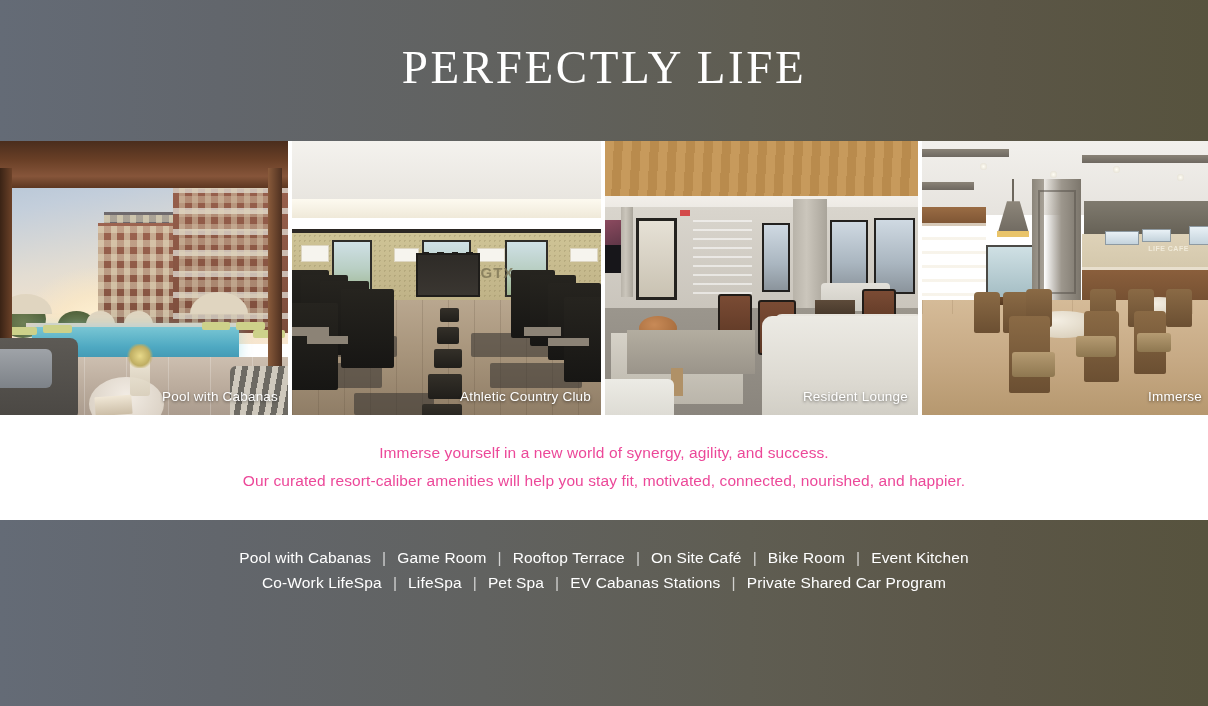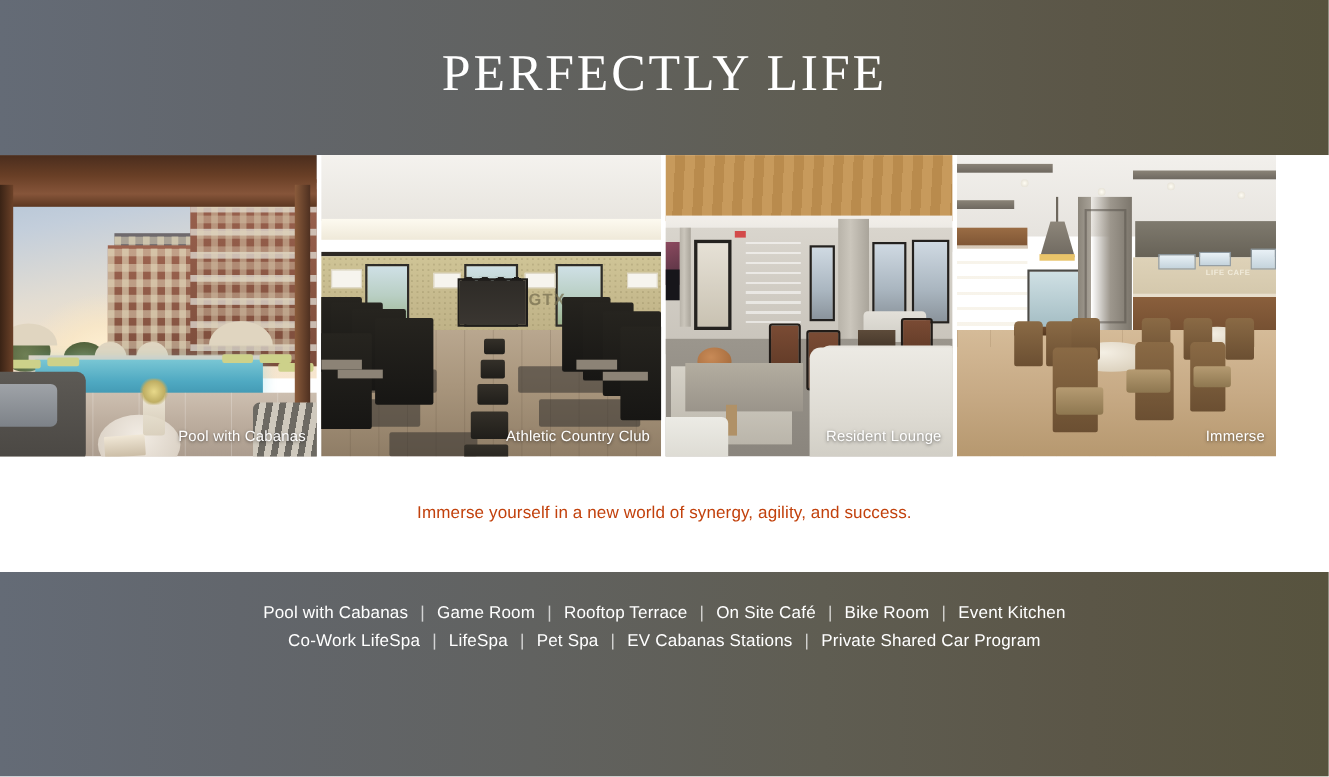--- a/index.html
+++ b/index.html
@@ -48,21 +48,21 @@
     background: #ffffff;
   }
   .photo {
     position: relative;
     overflow: hidden;
     flex: 0 0 auto;
     text-decoration: underline;
   }
   .photo:nth-child(1) { width: 288px; }
   .photo:nth-child(2) { width: 309px; }
-  .photo:nth-child(3) { width: 261px; }
+  .photo:nth-child(3) { width: 313px; }
   .photo:nth-child(4) { width: 290px; }
 
   .photo-scene { position: absolute; inset: 0; }
 
   .caption {
     position: absolute;
     right: 10px;
     bottom: 11px;
     color: #ffffff;
     font-size: 13.5px;
@@ -255,21 +255,21 @@
     height: 105px;
     background: #ffffff;
     display: flex;
     flex-direction: column;
     align-items: center;
     justify-content: center;
     gap: 9px;
   }
   .copy-line {
     font-size: 15.5px;
-    color: #c2410c;
+    color: #ec4899;
     letter-spacing: .1px;
     line-height: 1.2;
   }
 
   
   .amen-band {
     flex: 1;
     background: linear-gradient(90deg, #646b76 0%, #62666c 18%, #616260 40%, #5f5d52 62%, #5b5647 82%, #57533e 100%);
     display: flex;
     flex-direction: column;
@@ -472,20 +472,21 @@
         <div class="p4-chair-seat" style="left:53%;top:71%;width:14%;height:8%;"></div>
         <div class="p4-chair-seat" style="left:74%;top:70%;width:12%;height:7%;"></div>
       </div>
       <figcaption class="caption">Immerse</figcaption>
     </figure>
 
   </section>
 
   <section class="copy-band">
     <p class="copy-line">Immerse yourself in a new world of synergy, agility, and success.</p>
+    <p class="copy-line">Our curated resort-caliber amenities will help you stay fit, motivated, connected, nourished, and happier.</p>
   </section>
 
   <section class="amen-band">
     <div class="amen-row">
         <span class="amen-item">Pool with Cabanas</span>
         <span class="amen-sep">|</span>
         <span class="amen-item">Game Room</span>
         <span class="amen-sep">|</span>
         <span class="amen-item">Rooftop Terrace</span>
         <span class="amen-sep">|</span>

